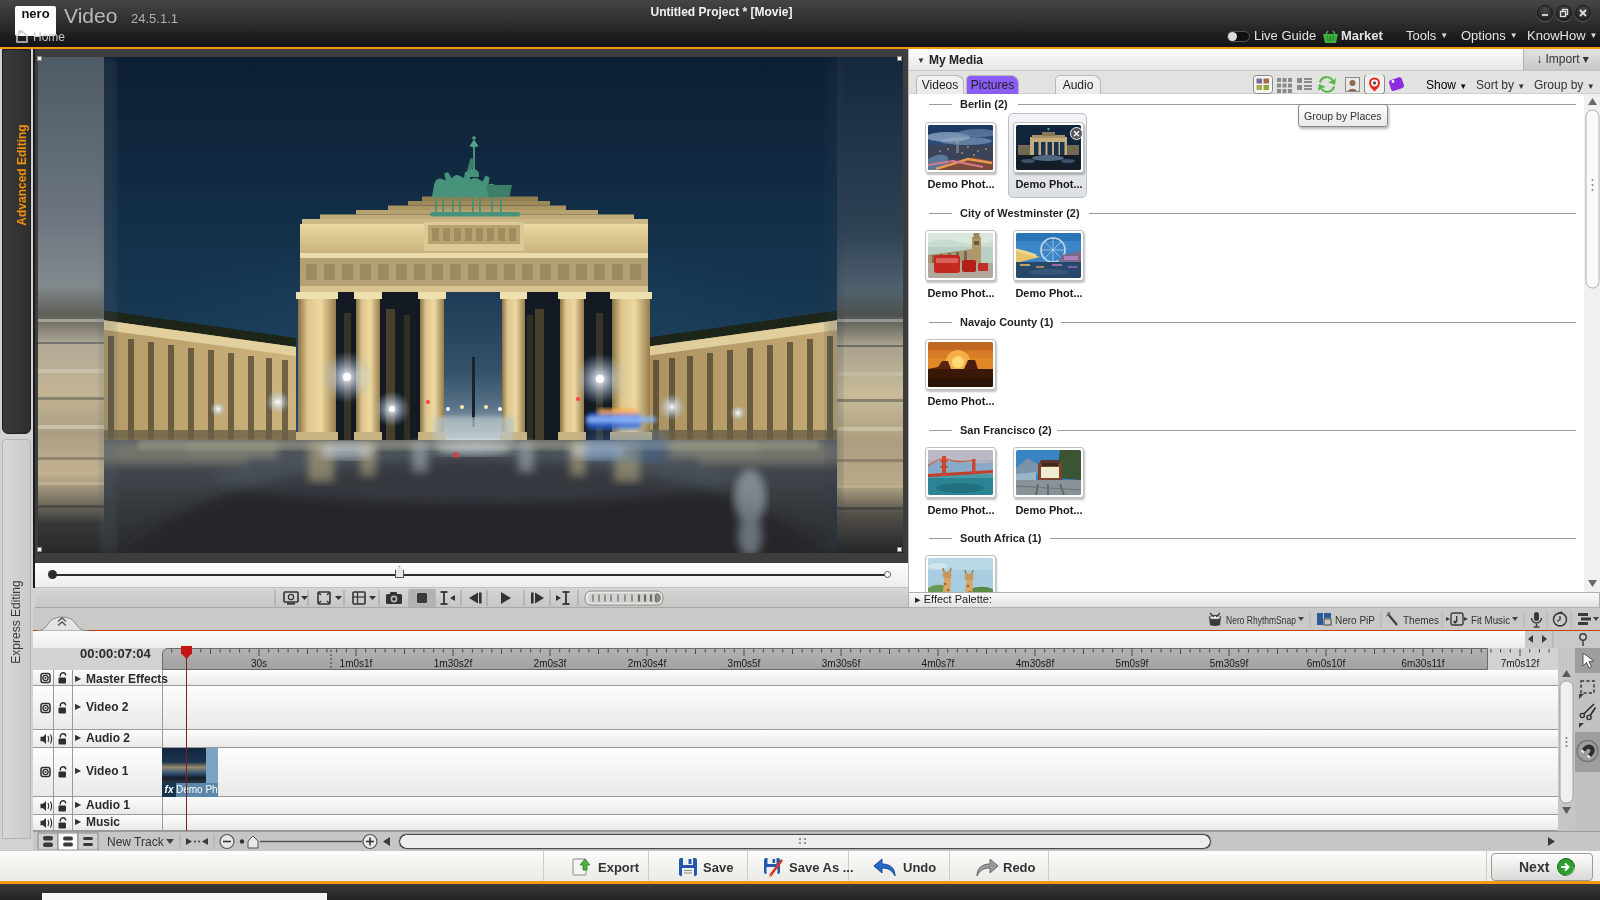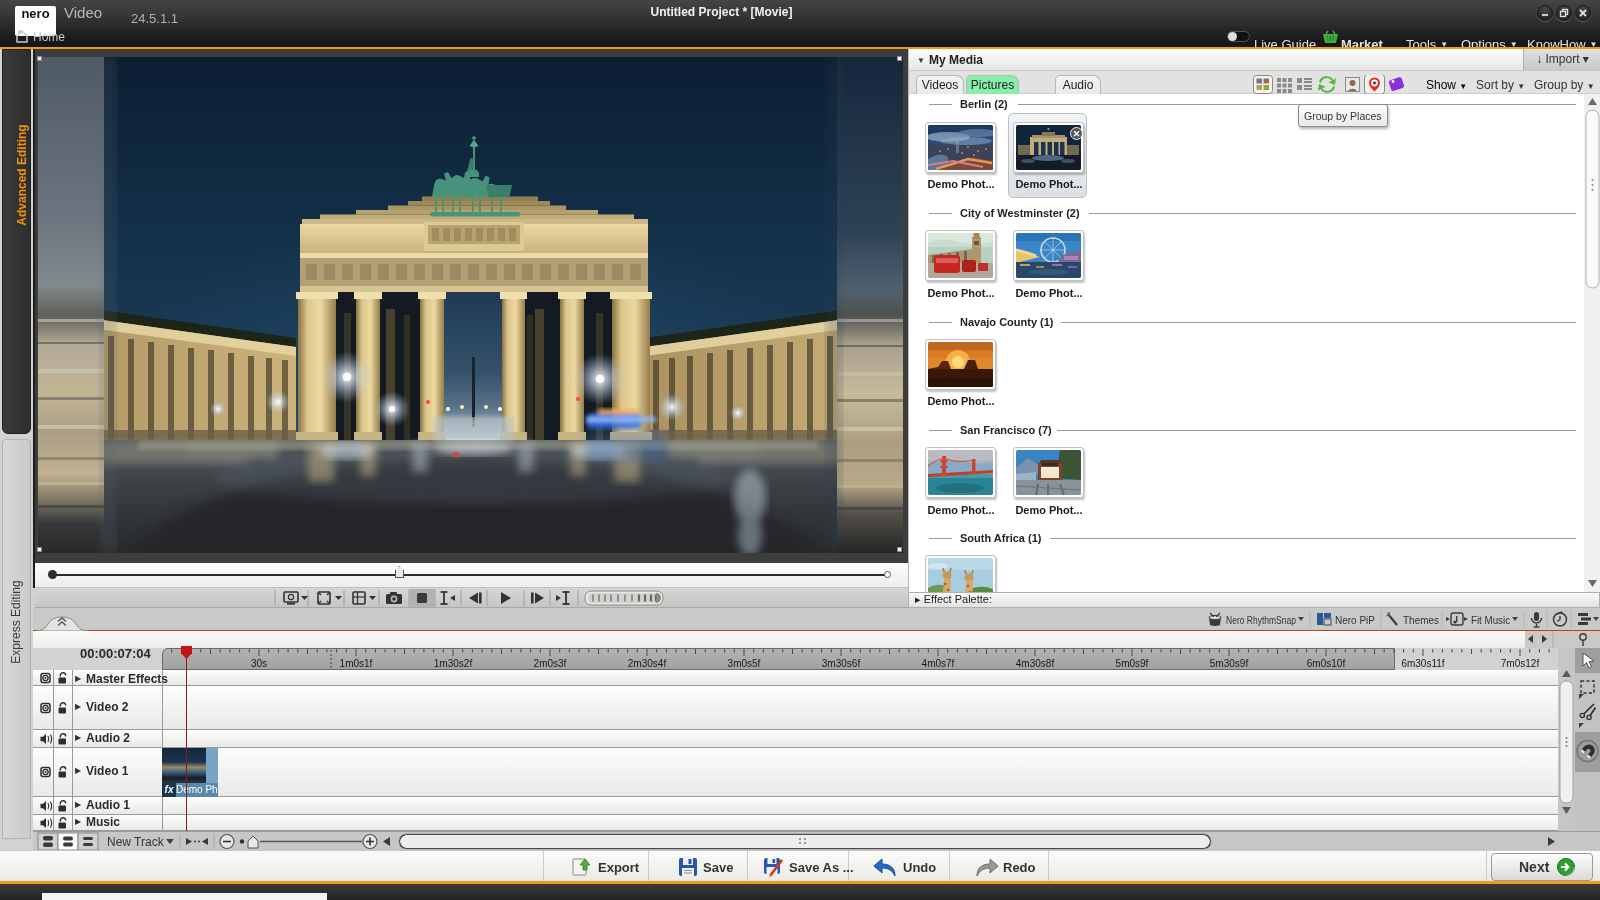--- a/index.html
+++ b/index.html
@@ -6,31 +6,31 @@
 html,body { width:1600px; height:900px; overflow:hidden; font-family:"Liberation Sans", sans-serif; }
 body { position:relative; background:#d2d2d0; }
 .abs { position:absolute; }
 
 
 #titlebar { left:0; top:0; width:1600px; height:47px;
   background:linear-gradient(#454545 0%, #383838 28%, #2a2a2a 55%, #1c1c1c 80%, #141414 100%); }
 #nerologo { left:15px; top:6px; width:41px; height:30px; background:#fff; border-radius:2px;
   color:#111; font-weight:bold; font-size:13px; text-align:center; line-height:15px; letter-spacing:0px; }
 #nerotail { left:17px; top:21px; width:0; height:0; border-left:7px solid #fff; border-bottom:5px solid transparent; }
-#vtitle { left:64px; top:4px; color:#b9b9b9; font-size:15px; }
+#vtitle { left:64px; top:4px; color:#b9b9b9; font-size:21px; }
 #vver { left:131px; top:11px; color:#b0b0b0; font-size:13px; }
 #wtitle { left:0; top:5px; width:1443px; text-align:center; color:#f2f2f2; font-size:12px; font-weight:bold; }
 #hometx { left:33px; top:30px; color:#c4c4c4; font-size:12px; }
 
 .winbtn { top:5px; width:16px; height:16px; border-radius:50%;
   background:radial-gradient(circle at 50% 30%, #4a4a4a, #262626 70%);
   border:1px solid #1a1a1a; box-shadow:0 1px 1px rgba(255,255,255,.25); color:#ddd;
   font-size:10px; text-align:center; line-height:14px; }
 
-.menuitem { top:37px; color:#e4e4e4; font-size:13px; }
+.menuitem { top:28px; color:#e4e4e4; font-size:13px; }
 .caret { display:inline-block; margin-left:4px; font-size:8px; vertical-align:2px; color:#ddd; }
 #toggle { left:1227px; top:31px; width:23px; height:11px; background:#111; border-radius:6px; border:1px solid #555; }
 #toggleknob { left:1228px; top:32px; width:9px; height:9px; background:#ddd; border-radius:50%; }
 
 #orangeline { left:0; top:47px; width:1600px; height:2px; background:#ef9b13; }
 
 
 #sidebar { left:0; top:49px; width:33px; height:835px; background:#d2d2d0; }
 #advtab { left:2px; top:0px; width:29px; height:385px; background:linear-gradient(90deg,#3a3a3a,#2e2e2e);
   border-radius:0 0 6px 6px; border:1px solid #1e1e1e; }
@@ -54,21 +54,21 @@
 
 
 #rightpanel { left:908px; top:49px; width:692px; height:543px; background:#fff; border-left:1px solid #b8b8b8; }
 #mmheader { left:0; top:0; width:692px; height:22px; background:linear-gradient(#fefefe,#e6e6e4); border-bottom:1px solid #c8c8c8; }
 #mmtitle { left:20px; top:4px; font-size:12px; font-weight:bold; color:#222; }
 #mmtri { left:8px; top:7px; font-size:8px; color:#333; }
 #importbtn { left:614px; top:0px; width:78px; height:22px; background:linear-gradient(#e2e2e0,#c6c6c4); border-left:1px solid #b0b0b0; font-size:12px; color:#333; text-align:center; line-height:21px; }
 #tabbar { left:0; top:22px; width:692px; height:23px; background:#e2e2e0; border-bottom:1px solid #cfcfcd; }
 .tab { top:26px; height:34px; background:linear-gradient(#f2f2f0,#e4e4e2); border:1px solid #b8b8b8; border-bottom:none;
   border-radius:5px 8px 0 0; font-size:12px; color:#222; text-align:center; padding-top:2px; }
-#tabactive { background:#86efac; }
+#tabactive { background:#8b5cf6; }
 #mmcontent { left:0; top:45px; width:675px; height:498px; background:#fff; overflow:hidden; }
 
 
 .ghead { position:absolute; font-size:11px; font-weight:bold; color:#222; }
 .gline { position:absolute; height:1px; background:#999; }
 .thumbframe { position:absolute; width:71px; height:51px; background:#fff; border:1px solid #c0c0c0; border-radius:3px;
   box-shadow:1px 2px 2px rgba(0,0,0,.25); }
 .thumbimg { position:absolute; left:2px; top:2px; width:65px; height:45px; border-radius:2px; overflow:hidden; }
 .tlabel { position:absolute; width:90px; text-align:center; font-size:11px; font-weight:bold; color:#1a1a1a; }
 
@@ -83,21 +83,21 @@
   white-space:nowrap; padding:0 5px; font-size:10.5px; }
 
 #effpal { left:908px; top:592px; width:692px; height:16px; background:linear-gradient(#fafafa,#e2e2e0); border:1px solid #b0b0b0; font-size:11px; color:#222; }
 
 
 #grayrow { left:33px; top:608px; width:1567px; height:23px; background:#c9c9c7; border-bottom:1px solid #c2410c; }
 
 
 #tlheader { left:33px; top:631px; width:1567px; height:17px; background:linear-gradient(#fcfcfc,#ececea); }
 #timecode { left:80px; top:646px; font-size:13px; font-weight:bold; color:#2a2a2a; }
-#ruler { left:162px; top:648px; width:1233px; height:22px; background:linear-gradient(#b2b2b0,#a2a2a0); border:1px solid #6a6a6a; border-radius:6px 0 0 0; }
+#ruler { left:162px; top:648px; width:1326px; height:22px; background:linear-gradient(#b2b2b0,#a2a2a0); border:1px solid #6a6a6a; border-radius:6px 0 0 0; }
 #tracks { left:33px; top:670px; width:1567px; height:161px; }
 .trow { position:absolute; left:0; width:1525px; border-bottom:1px solid #9a9a9a; background:linear-gradient(#fdfdfd,#e9e9e7); }
 .tname { position:absolute; left:53px; font-size:12px; font-weight:bold; color:#2a2a2a; }
 .ttri { position:absolute; left:42px; font-size:8px; color:#333; }
 #tbottom { left:33px; top:831px; width:1567px; height:19px; background:#c6c6c4; border-top:1px solid #9a9a9a; }
 
 
 #bottombar { left:0; top:850px; width:1600px; height:31px; background:linear-gradient(#fbfbf9,#eaeae6); border-top:1px solid #c8c8c8; }
 .bsep { position:absolute; top:0px; width:1px; height:31px; background:#cccccb; }
 .btext { position:absolute; top:9px; font-size:13px; font-weight:bold; color:#333; }
@@ -742,21 +742,21 @@
 <circle cx="30" cy="20" r="12" fill="#f8b850" opacity="0.85"></circle>
 <circle cx="30" cy="20" r="6" fill="#ffd878"></circle>
 <path d="M0 27 L10 25 L14 19 L20 19 L23 27 L65 27 L65 45 L0 45 Z" fill="#5a2410"></path>
 <path d="M36 27 L40 18 L47 18 L50 27 Z" fill="#4a1e0c"></path>
 <rect y="27" width="65" height="18" fill="#3a1808"></rect>
 <rect y="36" width="65" height="9" fill="#2a1206"></rect>
 </svg></div>
       </div>
     <div class="tlabel" style="left:7px; top:301px;">Demo Phot...</div>
 
-    <div class="ghead" style="left:51px; top:330px;">San Francisco (7)</div>
+    <div class="ghead" style="left:51px; top:330px;">San Francisco (2)</div>
     <div class="gline" style="left:20px; top:336px; width:23px;"></div>
     <div class="gline" style="left:148px; top:336px; width:519px;"></div>
     <div class="thumbframe" style="left:16px; top:353px;">
         <div class="thumbimg" id="th-gg"><svg width="65" height="45" viewBox="0 0 65 45">
 <rect width="65" height="45" fill="#88aac8"></rect>
 <rect y="0" width="65" height="10" fill="#a8bcd8"></rect>
 <path d="M0 14 Q20 8 40 12 Q55 15 65 12 L65 0 L0 0 Z" fill="#c8b8b8" opacity="0.6"></path>
 <rect y="24" width="65" height="21" fill="#2a8494"></rect>
 <rect y="24" width="65" height="4" fill="#4a9aa8"></rect>
 <path d="M0 24 L65 20 L65 23 L0 27 Z" fill="#c04028"></path>

